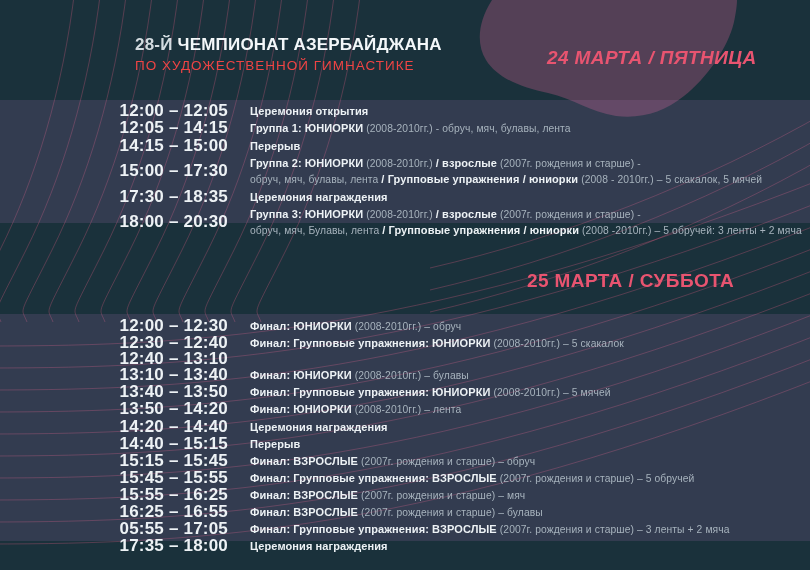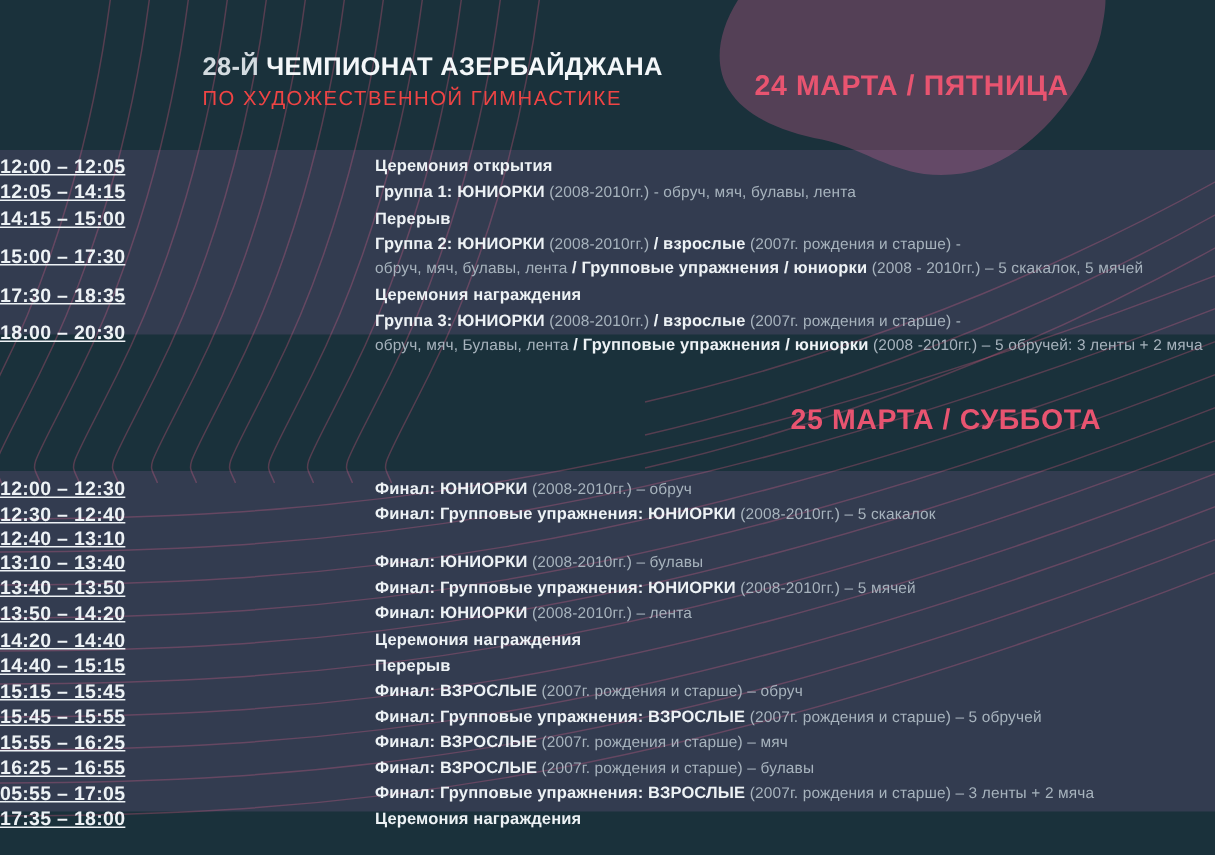--- a/index.html
+++ b/index.html
@@ -10,36 +10,36 @@
     -webkit-font-smoothing:antialiased;
   }
   .deco,.blobsvg{position:absolute;left:0;top:0;width:810px;height:570px;z-index:0;}
   .blobsvg{z-index:1;}
   .band{position:absolute;left:0;right:0;background:var(--band,rgba(196,126,204,0.15));z-index:2;}
   .band1{top:100px;height:123px;}
   .band2{top:314px;height:227px;}
   .rows{padding-top:3px;display:flex;flex-direction:column;position:relative;z-index:3;}
   .row{display:flex;align-items:center;}
   .band1 .row{margin-bottom:2px;}
-  .time{width:228px;text-align:left;font-weight:700;font-size:13px;
-        color:var(--tp,#edf2f5);letter-spacing:0.2px;flex:none;text-decoration:underline;}
+  .time{width:228px;text-align:right;font-weight:700;font-size:17px;
+        color:var(--tp,#edf2f5);letter-spacing:0.2px;flex:none;}
   .desc{margin-left:22px;flex:1;min-width:0;}
   .line{white-space:nowrap;}
   .band1 .time,.band1 .line{line-height:14px;}
   .band2 .time,.band2 .line{line-height:15.1px;}
   .seg-b{font-weight:700;font-size:11px;color:var(--tp,#edf2f5);letter-spacing:0.1px;}
   .seg-r{font-weight:400;font-size:10.3px;color:var(--ts,#a7b3bd);letter-spacing:0.1px;}
   .title{position:absolute;left:135px;top:35px;z-index:4;}
   .t1{font-size:17px;letter-spacing:0.2px;color:#e8eef2;}
   .t1a{font-weight:700;color:#d3dbe0;}
   .t1b{font-weight:700;color:#f3f7f9;}
   .t2{font-size:13.5px;font-weight:400;color:#ef4444;letter-spacing:1px;margin-top:3px;}
   .date{position:absolute;z-index:4;font-weight:700;font-size:19px;
         letter-spacing:0.4px;color:var(--accent,#e85470);white-space:nowrap;}
-  .d1{left:503px;top:47px;}
+  .d1{left:547px;top:47px;font-style:italic;}
   .d2{left:527px;top:270px;}
 </style>
 </head>
 <body>
 
 <div class="poster" style="--bg: #1a313b; --band: rgba(196,126,204,0.15); --accent: #e85470; --tp: #edf2f5; --ts: #a7b3bd;">
 
   <svg class="deco" viewBox="0 0 810 570" preserveAspectRatio="none">
       <path d="M 75 -12 C 63 90, 35 180, 0 250 S -31 306, -25 322" fill="none" stroke="rgba(224,92,128,0.30)" stroke-width="1"></path>
       <path d="M 101 -12 C 89 90, 61 180, 26 250 S -5 306, 1 322" fill="none" stroke="rgba(224,92,128,0.30)" stroke-width="1"></path>

